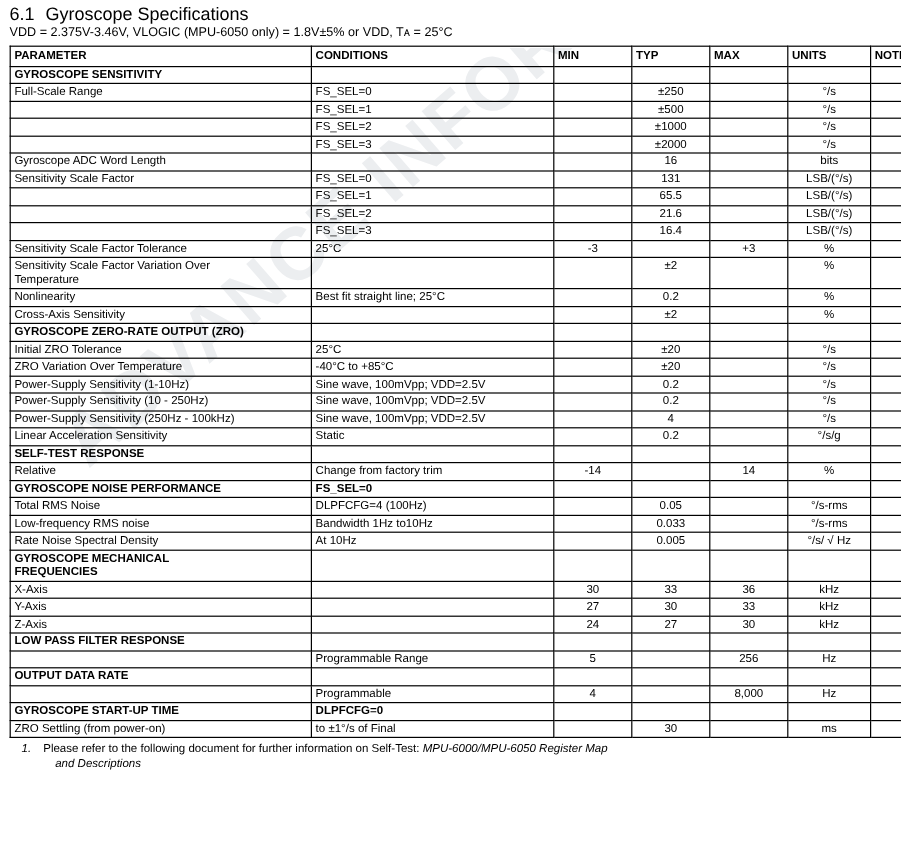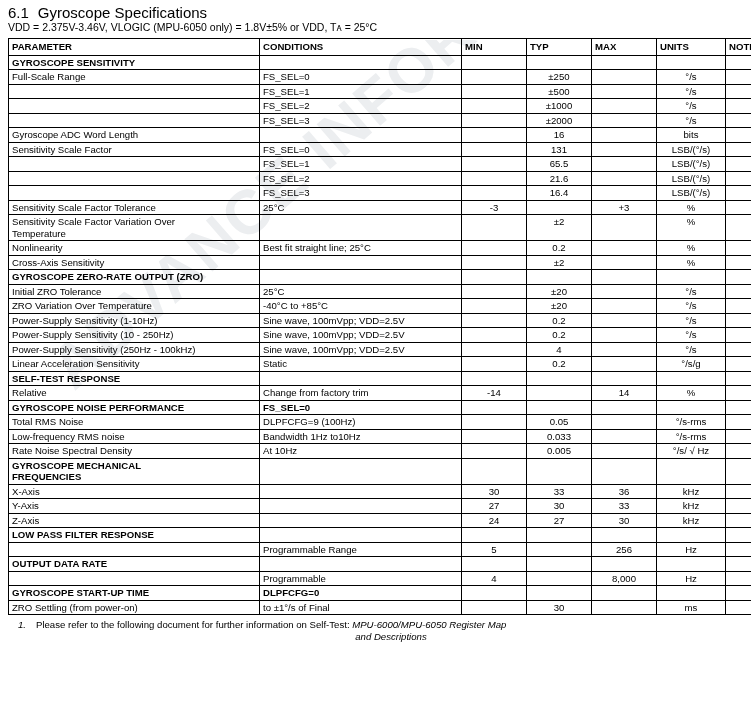--- a/index.html
+++ b/index.html
@@ -106,21 +106,21 @@
     position: relative;
     width: 700px;
   }
   .footnote .fn-num {
     position: absolute;
     left: 10px;
     top: 0;
     font-style: italic;
   }
   .footnote .ital { font-style: italic; text-align: right; }
-  .footnote .fn-l2 { display: block; font-style: italic; padding-left: 10px; text-align: center; }
+  .footnote .fn-l2 { display: block; font-style: italic; padding-left: 10px; }
 </style>
 </head>
 <body>
 
 <div class="page">
 
   <div class="watermark">
     <span>ADVANCE INFORMATION</span>
   </div>
 
@@ -384,21 +384,21 @@
           <td>FS_SEL=0</td>
           <td class="num"></td>
           <td class="num"></td>
           <td class="num"></td>
           <td class="units"></td>
           <td class="notes"></td>
         </tr>
 
         <tr>
           <td>Total RMS Noise</td>
-          <td>DLPFCFG=9 (100Hz)</td>
+          <td>DLPFCFG=4 (100Hz)</td>
           <td class="num"></td>
           <td class="num">0.05</td>
           <td class="num"></td>
           <td class="units">°/s-rms</td>
           <td class="notes"></td>
         </tr>
 
         <tr>
           <td>Low-frequency RMS noise</td>
           <td>Bandwidth 1Hz to10Hz</td>

